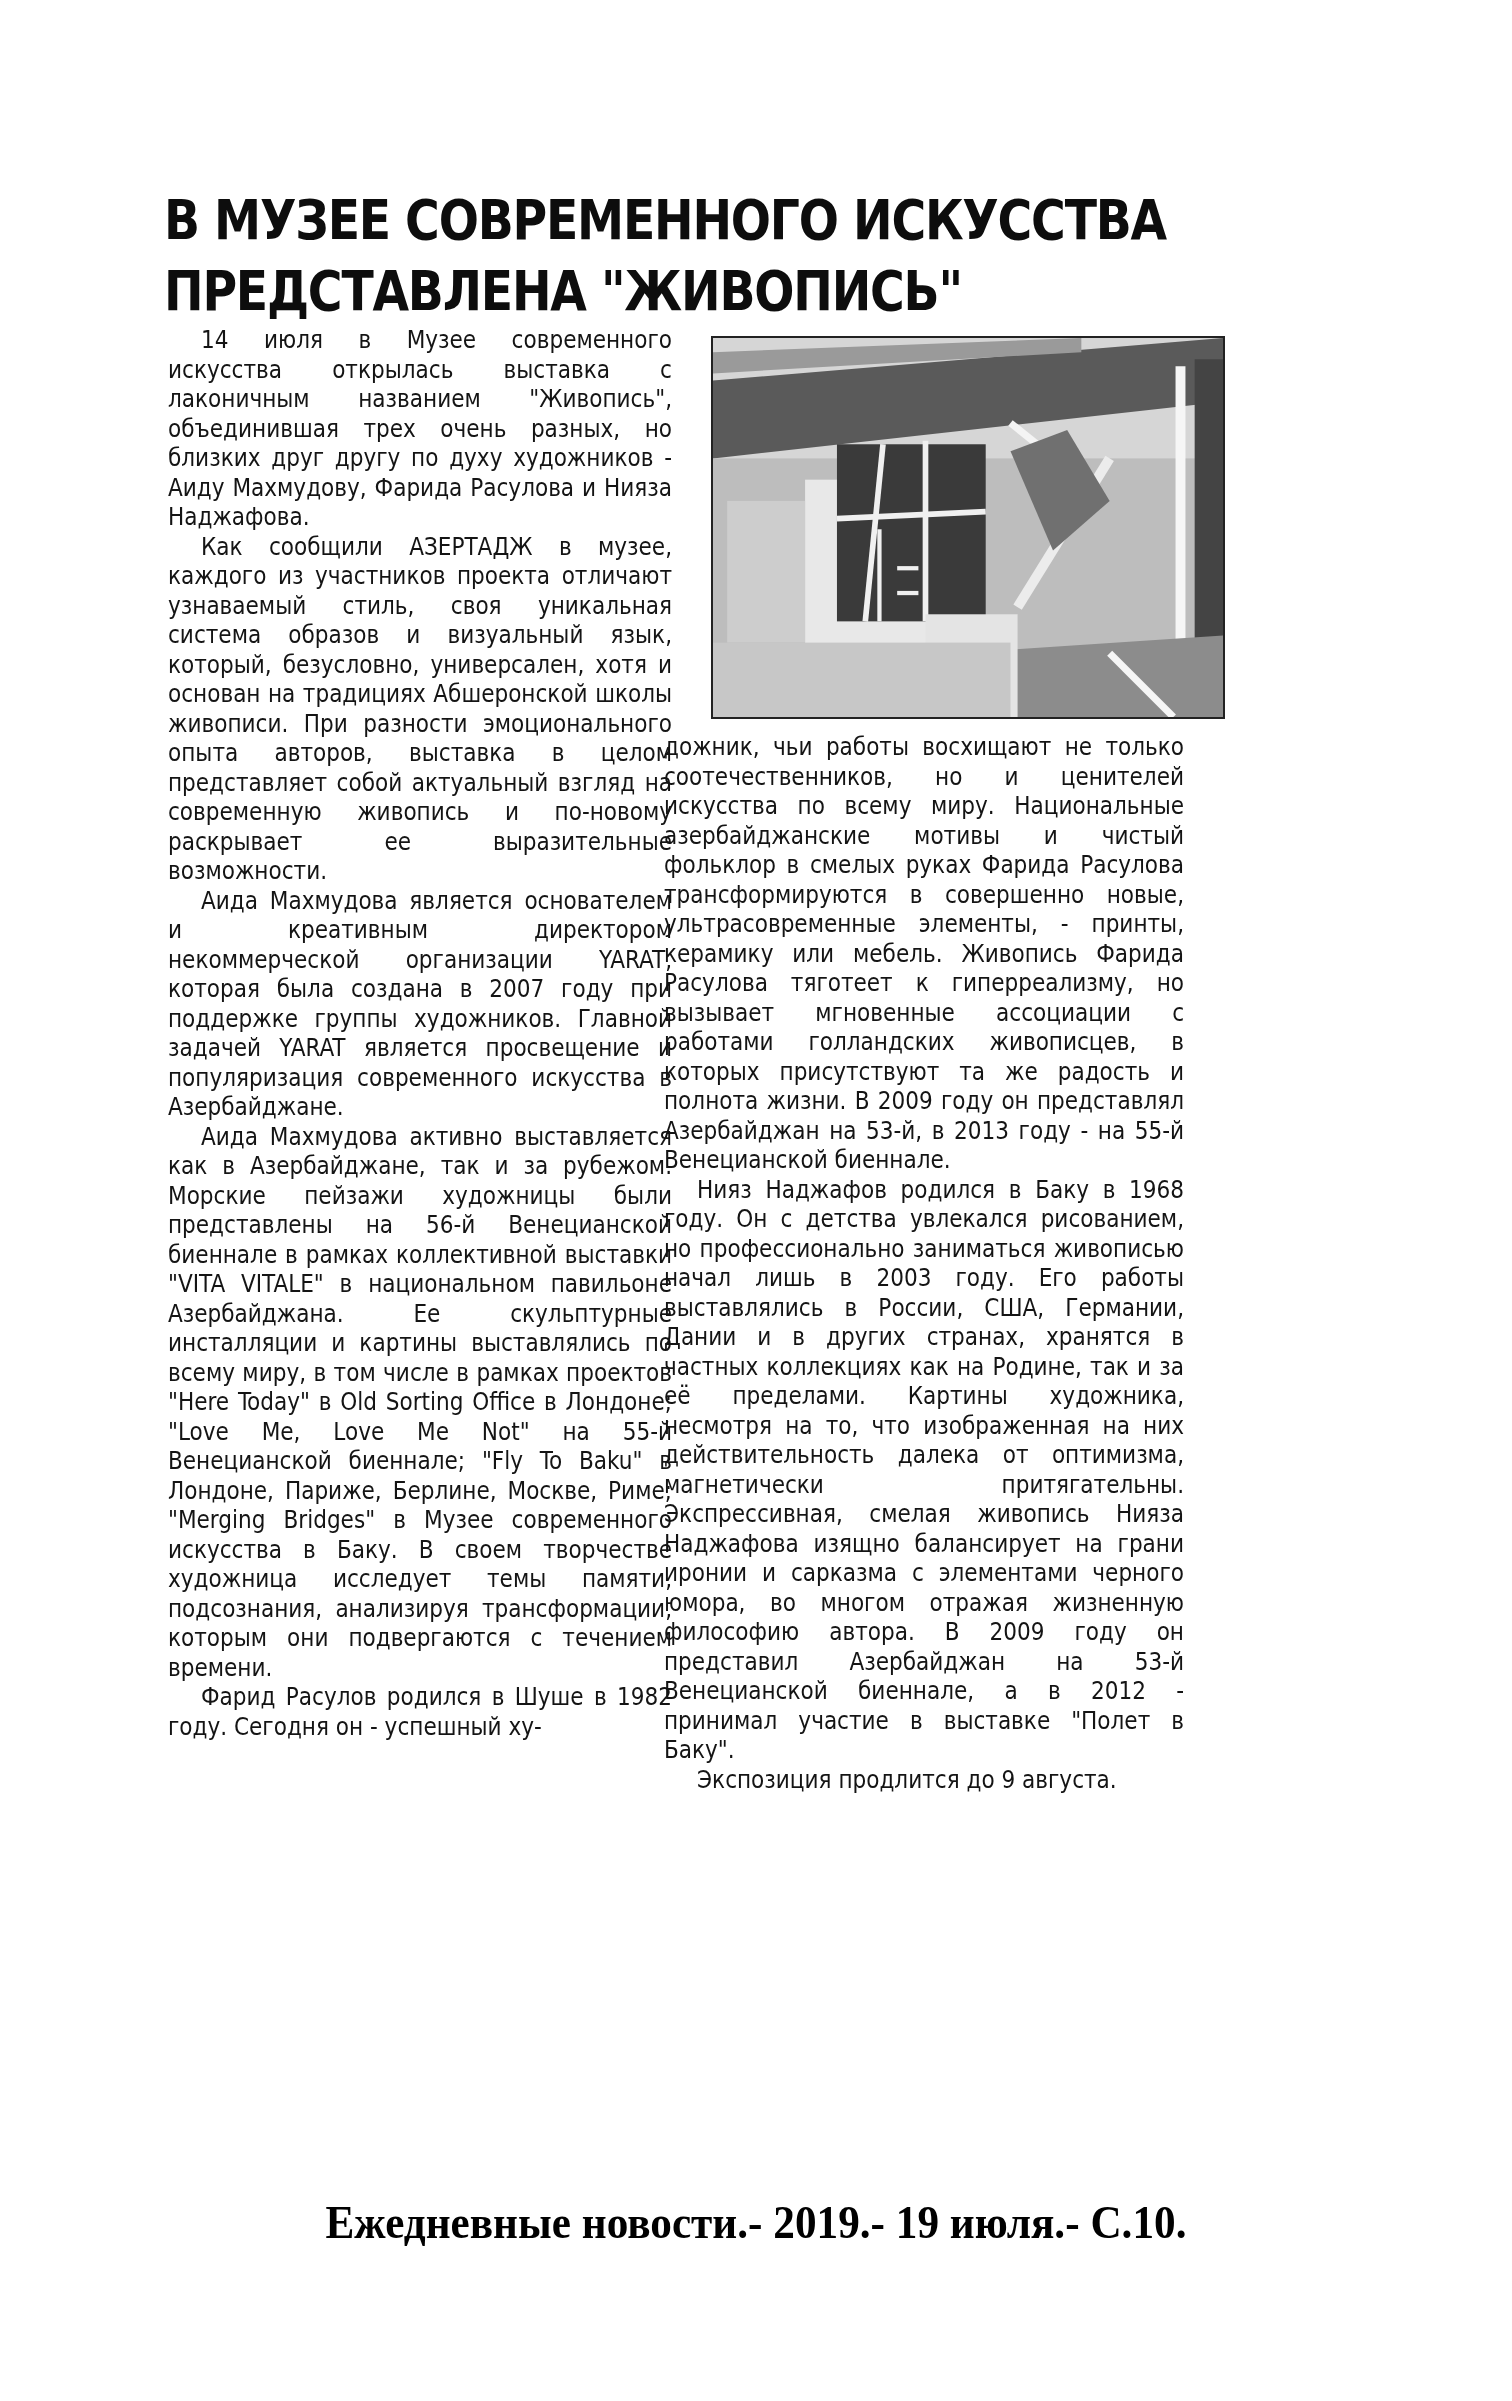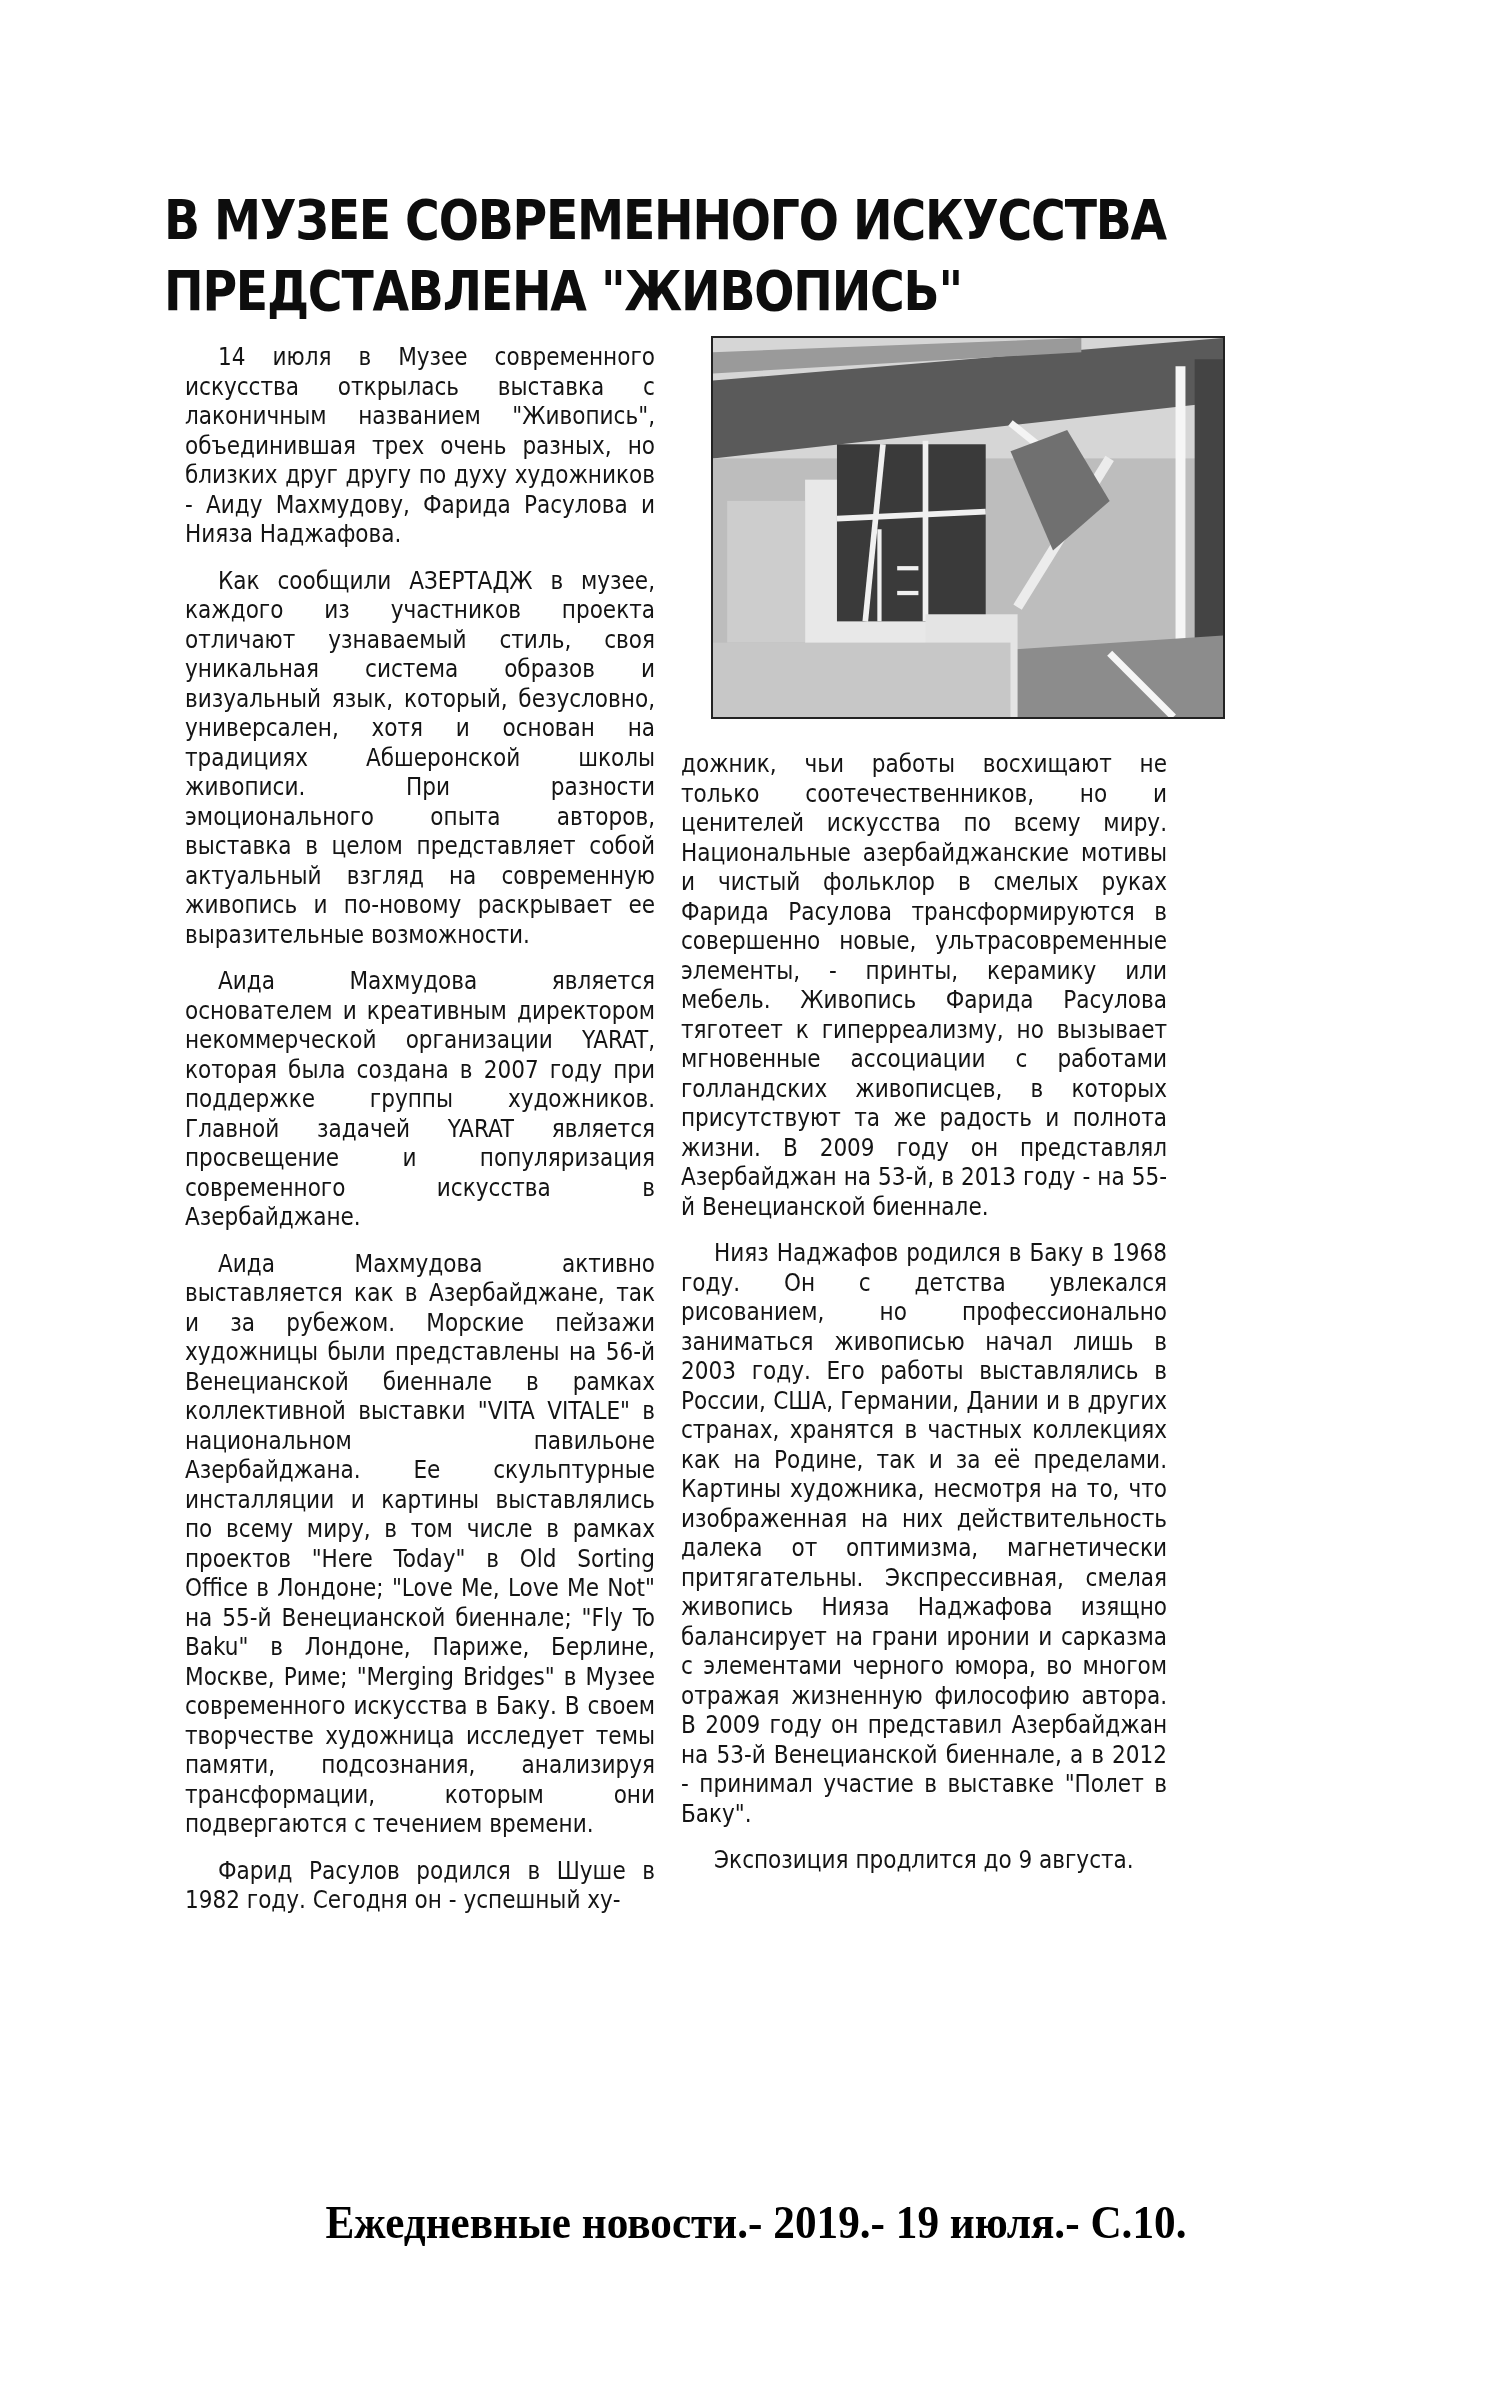--- a/index.html
+++ b/index.html
@@ -8,21 +8,21 @@
     position: absolute; left: 164px; top: 185px; width: 1062px;
     font-family: "DejaVu Sans", sans-serif; font-weight: bold;
     font-size: 55px; line-height: 71px; letter-spacing: -1.4px;
     transform: scaleX(0.86); transform-origin: left top; color: #0d0d0d;
   }
   .headline div { white-space: nowrap; }
   .col {
     position: absolute; font-family: "DejaVu Sans Condensed", "DejaVu Sans", sans-serif;
     font-size: 24px; line-height: 29.5px; color: #141414; text-align: justify;
   }
-  .col p { margin: 17px; text-indent: 33px; hyphens: manual; }
+  .col p { margin: 0; text-indent: 33px; hyphens: manual; }
   .col-left { left: 168px; top: 326px; width: 504px; }
   .col-right { left: 664px; top: 733px; width: 520px; }
   .col-right p.cont { text-indent: 0; }
   .photo {
     position: absolute; left: 711px; top: 336px; width: 510px; height: 379px;
     border: 2.1px solid #222; overflow: hidden; background: #cfcfcf;
   }
   .photo svg { width: 100%; height: 100%; display: block; }
   .citation {
     position: absolute; left: 0; width: 100%; top: 2195px; text-align: center;

